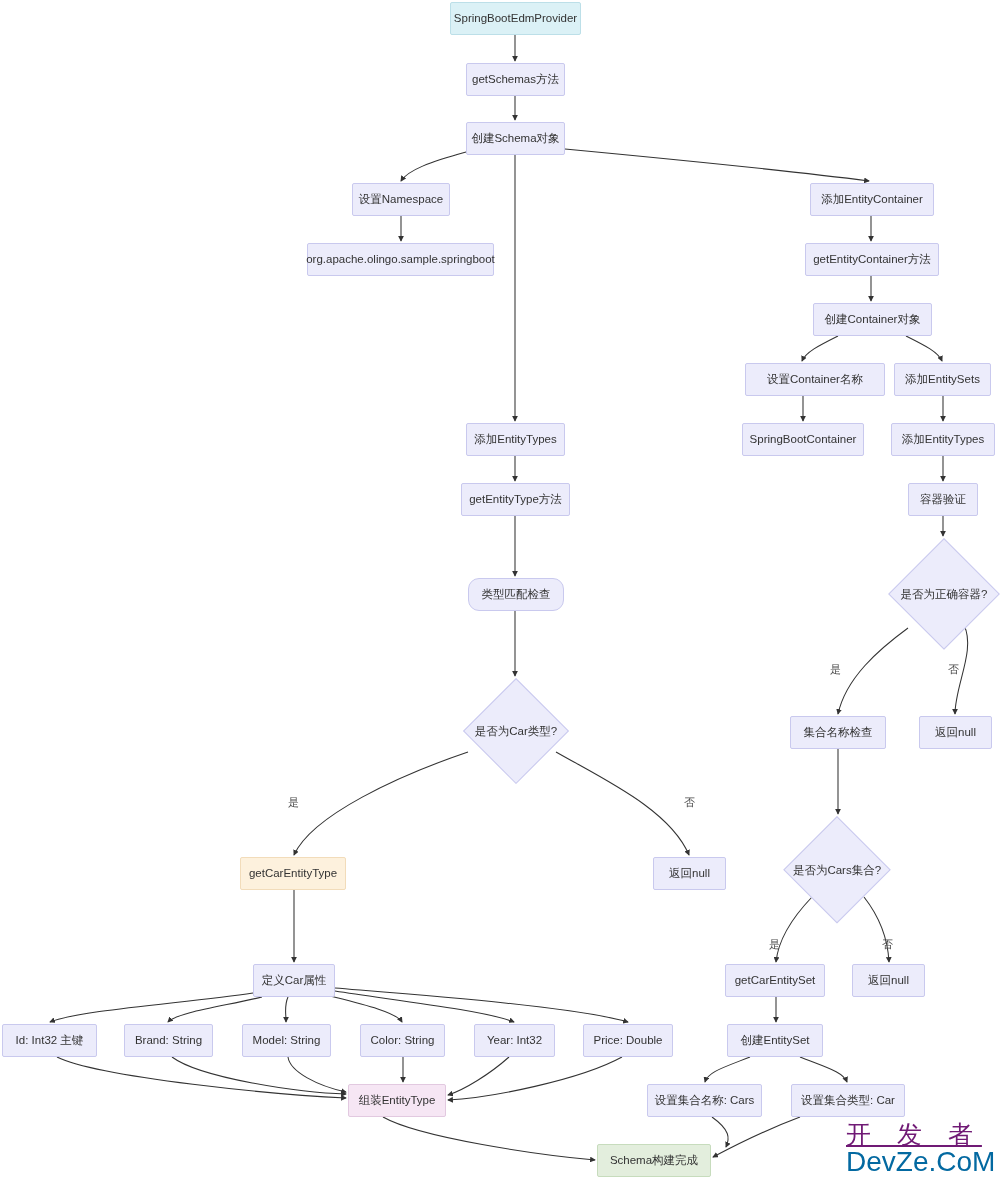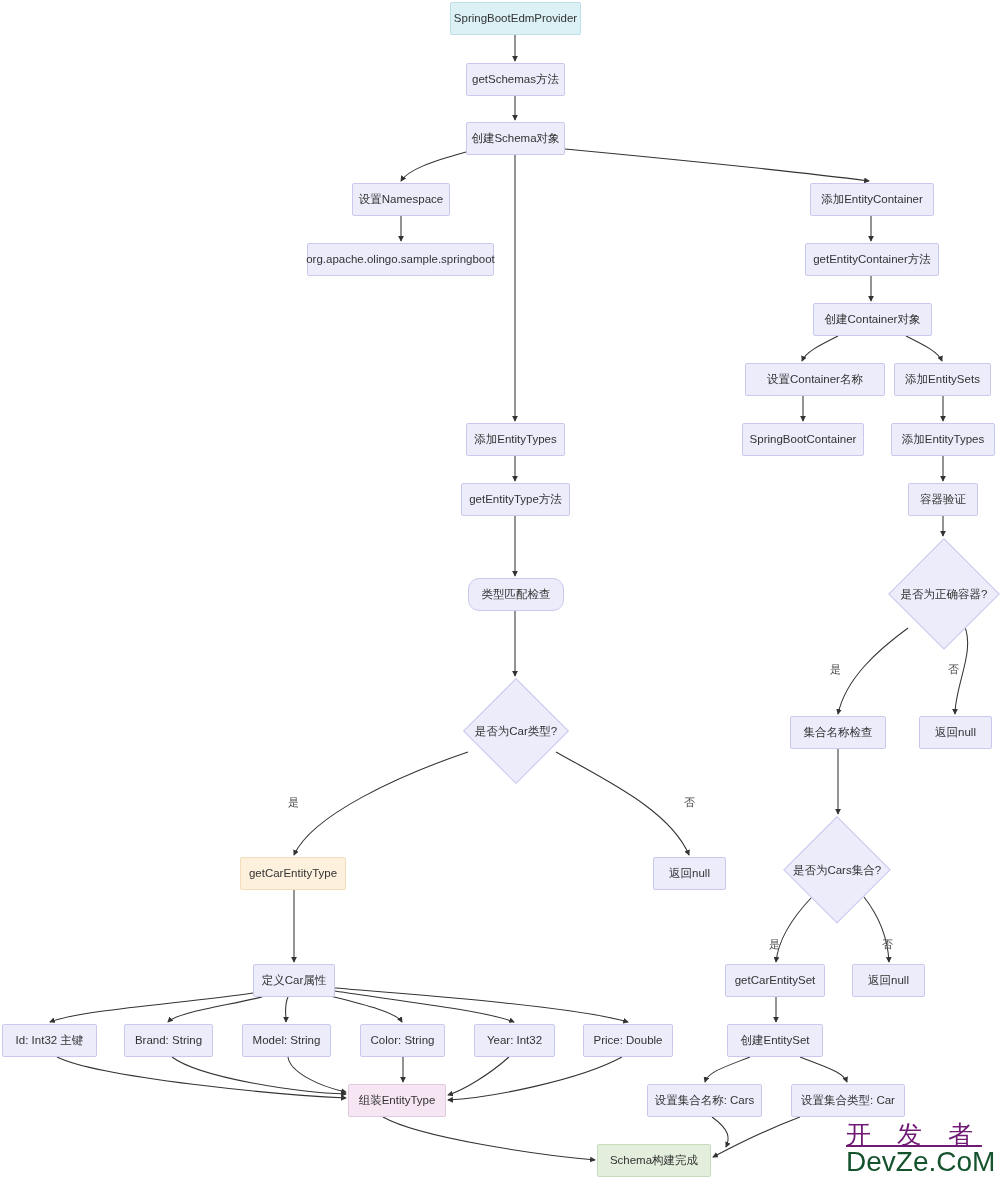--- a/index.html
+++ b/index.html
@@ -104,21 +104,21 @@
     font-size: 25px;
     letter-spacing: 9px;
     line-height: 1.0;
     color: #701a75;
     font-family: "DejaVu Sans", sans-serif;
     text-decoration: underline;
   }
   .watermark .wm-en {
     font-size: 28px;
     line-height: 1.05;
-    color: #14532d;
+    color: #0369a1;
     font-family: "Liberation Sans", sans-serif;
     letter-spacing: 0px;
   }
 </style>
 </head>
 <body>
 
 <div id="canvas">
 
   <svg id="edges" viewBox="0 0 1000 1181">

